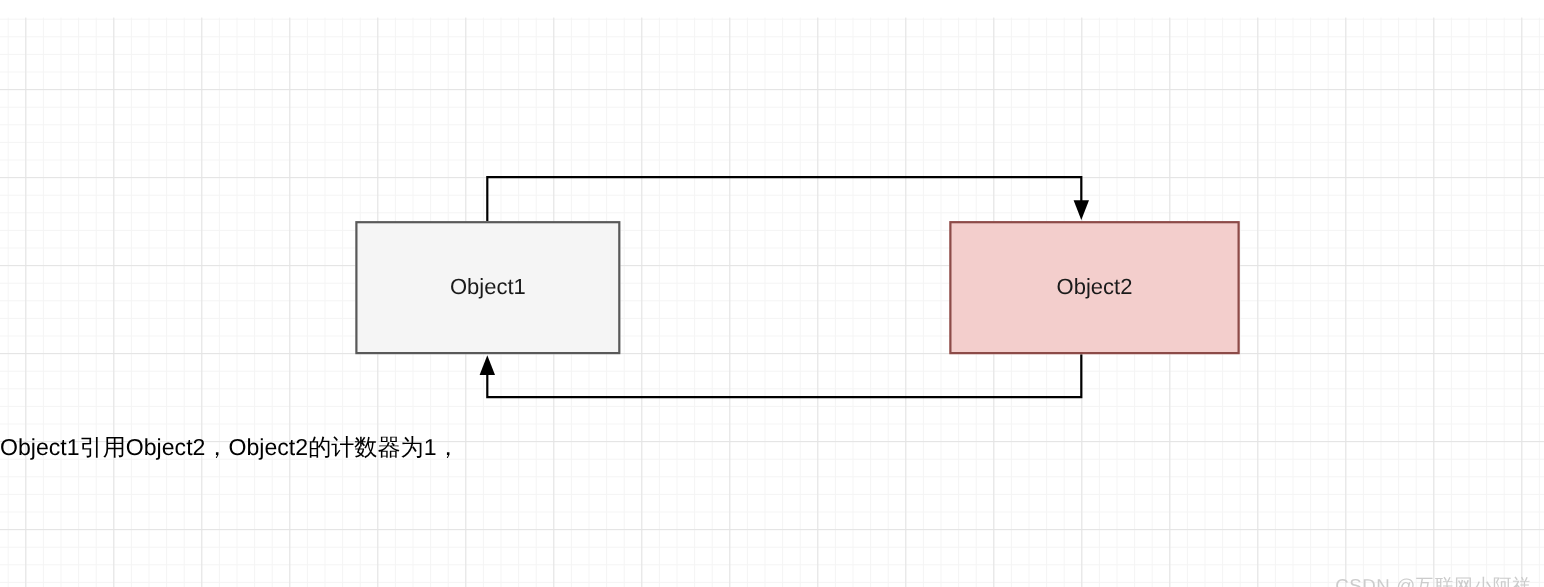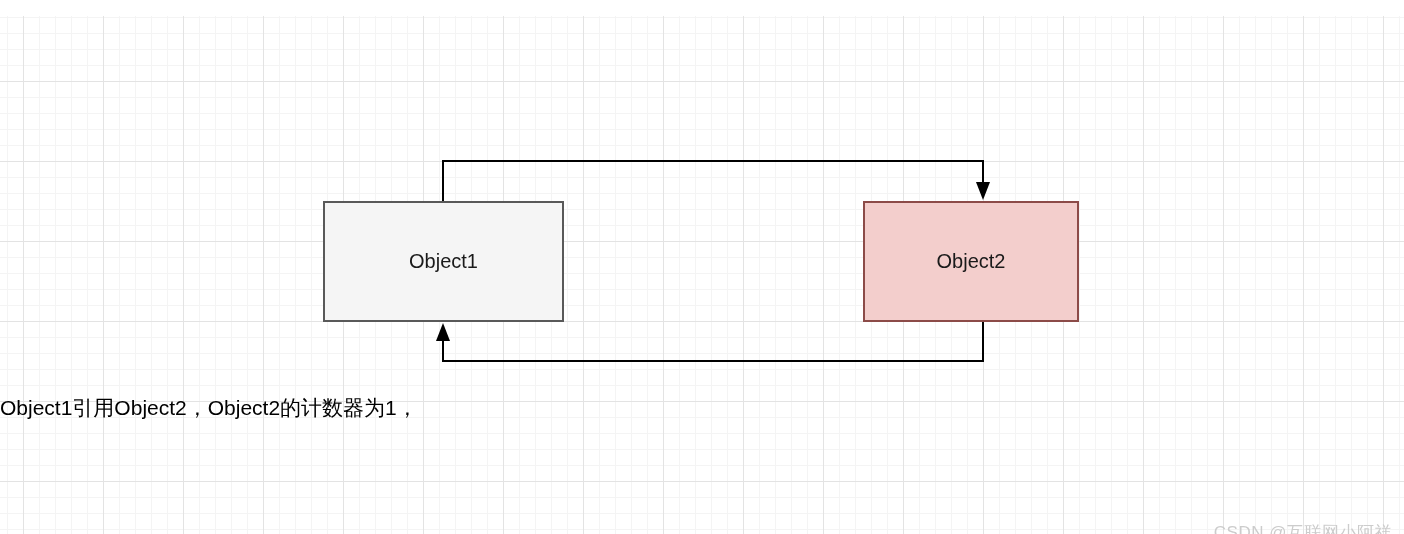--- a/index.html
+++ b/index.html
@@ -40,21 +40,21 @@
     color: #1a1a1a;
     border: 2px solid #595959;
     background: #f5f5f5;
   }
   .node-object1 {
     left: 323px; top: 185px;
     width: 241px; height: 121px;
   }
   .node-object2 {
     left: 863px; top: 185px;
-    width: 216px; height: 121px;
+    width: 264px; height: 121px;
   }
 
   .caption {
     position: absolute;
     left: 0; top: 376px;
     width: 1380px;
     text-align: left;
     font-size: 21px;
     line-height: 31px;
     color: #000000;

